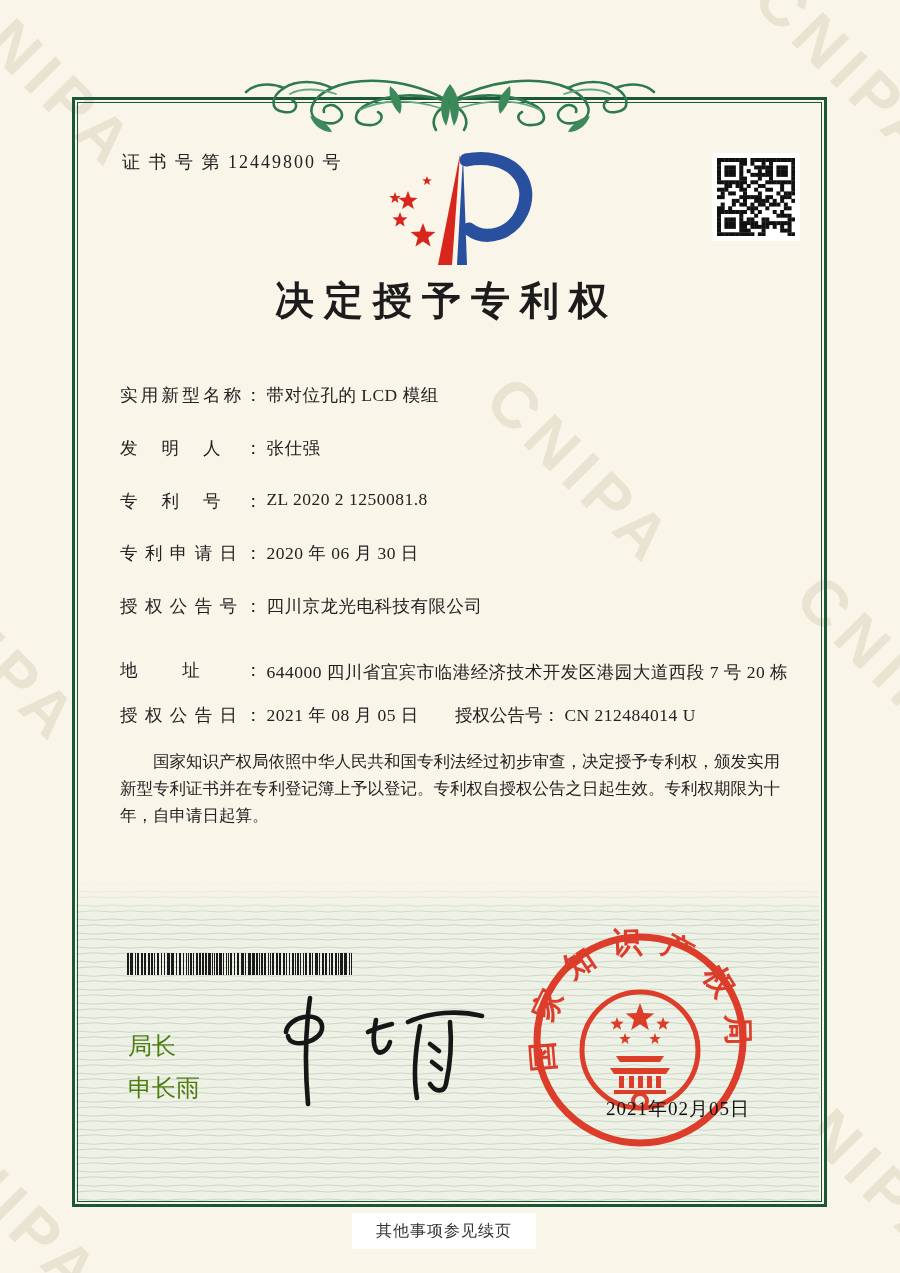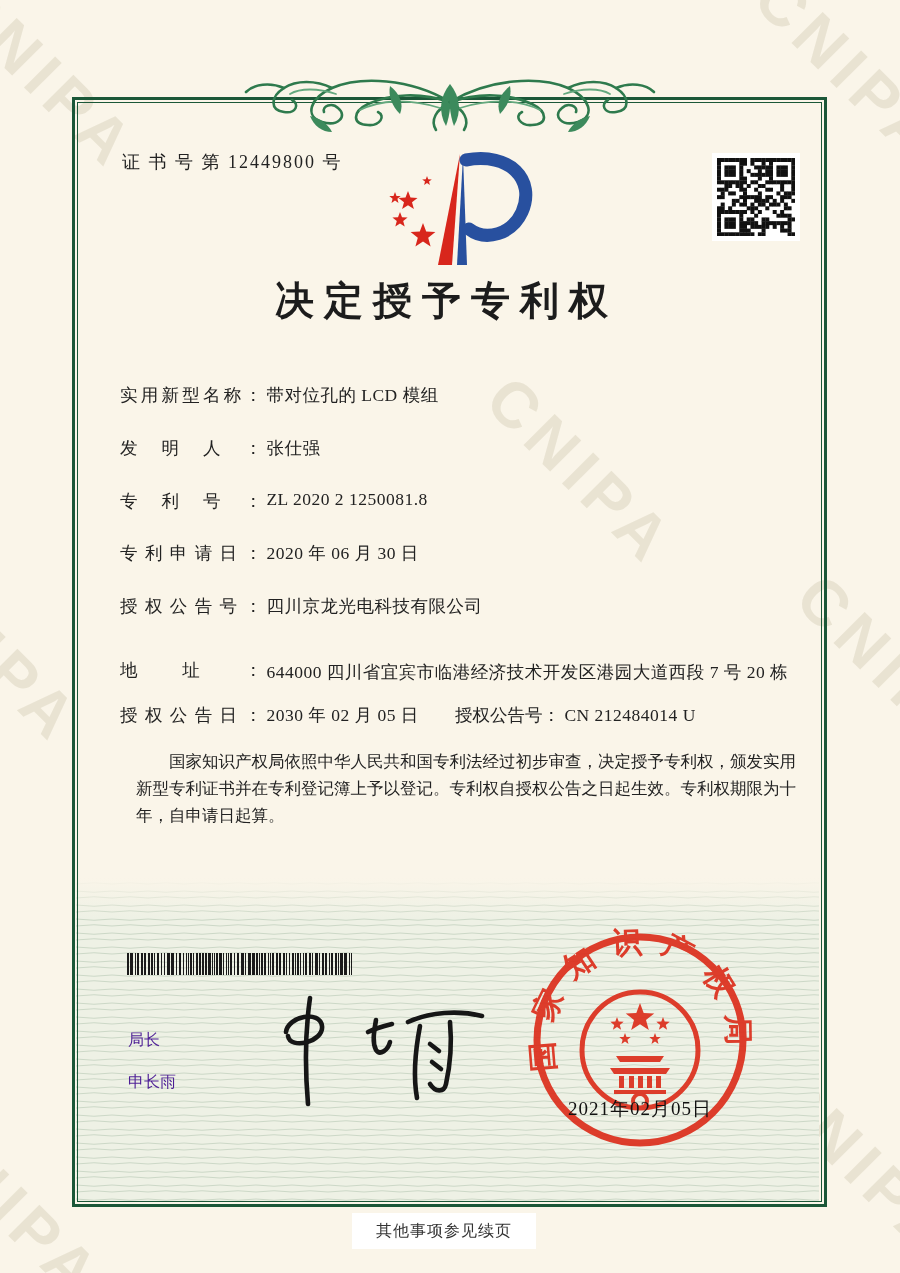--- a/index.html
+++ b/index.html
@@ -23,33 +23,33 @@
          font-size:39px;font-weight:bold;letter-spacing:10px;color:#1c1c1c;z-index:2;}
   
   .row{position:absolute;left:120px;font-size:17.5px;z-index:2;}
   .lab{display:inline-block;width:142px;text-align:justify;text-align-last:justify;
        vertical-align:top;}
   .val{letter-spacing:.5px;}
   .row-addr .val{display:inline-block;width:534px;vertical-align:top;line-height:28px;}
   .grant-no{position:absolute;left:455px;font-size:17.5px;z-index:2;}
   
   .body-text{position:absolute;left:120px;top:748px;width:670px;font-size:16.5px;
-             line-height:27px;z-index:2;margin-left:16px;}
+             line-height:27px;z-index:2;}
   .body-text p{margin:0;text-indent:2em;}
   
   .band{position:absolute;left:76px;top:878px;width:743px;height:323px;
         background:#eef1e5;z-index:1;}
   .band-fade{position:absolute;left:0;top:0;width:100%;height:40px;
              background:linear-gradient(180deg,#faf5e9,rgba(250,245,233,0));}
   .barcode{position:absolute;left:127px;top:953px;z-index:2;}
-  .signer{position:absolute;left:128px;font-size:16px;z-index:2;
-          font-family:"Liberation Sans","DejaVu Sans",sans-serif;color:#4c1d95;}
+  .signer{position:absolute;left:128px;font-size:24px;z-index:2;
+          font-family:"Liberation Sans","DejaVu Sans",sans-serif;color:#4d7c0f;}
   .signature{position:absolute;left:258px;top:992px;width:235px;height:120px;z-index:2;}
   .seal{position:absolute;left:520px;top:920px;width:240px;height:240px;z-index:3;}
-  .seal-date{position:absolute;left:530px;top:1096px;width:220px;text-align:center;
+  .seal-date{position:absolute;left:530px;top:1096px;width:220px;text-align:right;
              font-size:19px;color:#111;z-index:4;letter-spacing:1px;}
   .page-note{position:absolute;left:72px;top:1163px;width:749px;text-align:center;
              font-size:15.5px;z-index:2;}
   .cont-strip{position:absolute;left:352px;top:1213px;width:184px;height:36px;background:#fff;
               z-index:2;display:flex;align-items:center;justify-content:center;}
   .cont-strip span{font-size:16px;color:#333;letter-spacing:1px;}
 </style>
 </head>
 <body>
 
@@ -432,21 +432,21 @@
   <div class="row" style="top:594px">
     <span class="lab">授权公告号：</span>
     <span class="val">四川京龙光电科技有限公司</span>
   </div>
   <div class="row row-addr" style="top:658px">
     <span class="lab">地址：</span>
     <span class="val">644000 四川省宜宾市临港经济技术开发区港园大道西段 7 号 20 栋</span>
   </div>
   <div class="row" style="top:703px">
     <span class="lab">授权公告日：</span>
-    <span class="val">2030 年 02 月 05 日</span>
+    <span class="val">2021 年 08 月 05 日</span>
   </div>
   <div class="grant-no" style="top:703px">
     <span>授权公告号：</span>
     <span class="val">CN 212484014 U</span>
   </div>
 
   <div class="body-text">
     <p>国家知识产权局依照中华人民共和国专利法经过初步审查，决定授予专利权，颁发实用新型专利证书并在专利登记簿上予以登记。专利权自授权公告之日起生效。专利权期限为十年，自申请日起算。</p>
   </div>
 

